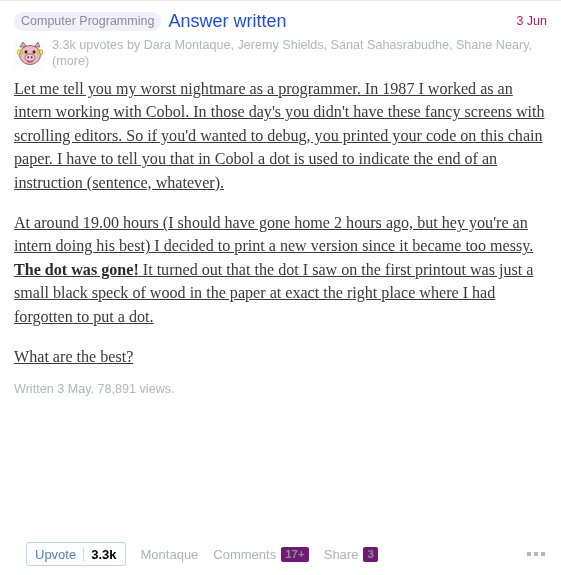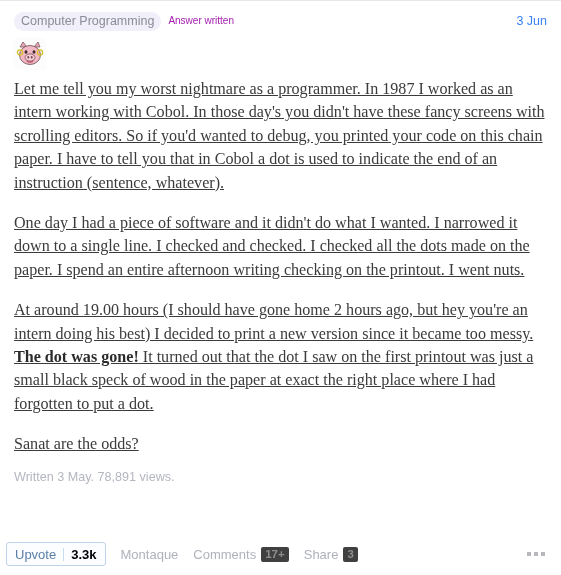--- a/index.html
+++ b/index.html
@@ -35,30 +35,30 @@
   .topic-badge {
     font-size: 12.5px;
     color: #8a8c99;
     background: #f0effa;
     border-radius: 10px;
     padding: 2px 7px 3px 7px;
     line-height: 14px;
     white-space: nowrap;
   }
   .answer-written {
-    font-size: 10px;
-    color: #a21caf;
+    font-size: 18px;
+    color: #1d4ed8;
     margin-left: 7px;
     line-height: 14px;
     white-space: nowrap;
   }
   .date-stamp {
     margin-left: auto;
     font-size: 12.5px;
-    color: #3b82f6;
+    color: #be185d;
     line-height: 14px;
     white-space: nowrap;
   }
 
   
   .question-title {
     margin: 7px 0 0 0;
     font-size: 19.5px;
     font-weight: bold;
     color: #262a33;
@@ -118,21 +118,21 @@
   .written-line {
     font-family: "Liberation Sans", sans-serif;
     font-size: 12.6px;
     color: #b4b6bf;
     margin-top: -2px;
   }
 
   
   .action-bar {
     position: absolute;
-    left: 6px;
+    left: 26px;
     right: 12px;
     bottom: 8px;
     display: flex;
     align-items: center;
     height: 26px;
   }
   .upvote-button {
     display: inline-flex;
     align-items: center;
     height: 24px;
@@ -159,21 +159,21 @@
   }
   .action-link {
     font-size: 13px;
     color: #b0b2bb;
     margin-left: 15px;
     cursor: pointer;
     white-space: nowrap;
   }
   .count-pill {
     display: inline-block;
-    background: #404040;
+    background: #701a75;
     color: #8e8e8e;
     font-weight: bold;
     font-size: 11.5px;
     border-radius: 2px;
     padding: 1px 4px 2px 4px;
     margin-left: 5px;
     vertical-align: 1px;
   }
   .overflow-menu {
     margin-left: auto;
@@ -218,27 +218,29 @@
         <ellipse cx="16" cy="19.5" rx="5" ry="3.6" fill="#f7cbd4" stroke="#6b4a50" stroke-width="0.7"></ellipse>
         <ellipse cx="14.3" cy="19.3" rx="0.9" ry="1.2" fill="#6b4a50"></ellipse>
         <ellipse cx="17.7" cy="19.3" rx="0.9" ry="1.2" fill="#6b4a50"></ellipse>
 
         <path d="M11.5 22.5 Q16 27 20.5 22.5 Q16 24.5 11.5 22.5 Z" fill="#b43f55"></path>
 
         <circle cx="6" cy="14.5" r="2.6" fill="none" stroke="#d8c22a" stroke-width="1.3"></circle>
         <circle cx="26" cy="14.5" r="2.6" fill="none" stroke="#d8c22a" stroke-width="1.3"></circle>
       </svg>
     </span>
+    <div class="upvoters-line">
+      <span>3.3k upvotes by </span><span class="uname">Dara Montaque, Jeremy Shields, Sanat Sahasrabudhe, Shane Neary</span><span>, </span><span class="more-link">(more)</span>
+    </div>
   </div>
 
   <div class="answer-body">
     <p>Let me tell you my worst nightmare as a programmer. In 1987 I worked as an intern working with Cobol. In those day's you didn't have these fancy screens with scrolling editors. So if you'd wanted to debug, you printed your code on this chain paper. I have to tell you that in Cobol a dot is used to indicate the end of an instruction (sentence, whatever).</p>
-    <p>One day I had a piece of software and it didn't do what I wanted. I narrowed it down to a single line. I checked and checked. I checked all the dots made on the paper. I spend an entire afternoon writing checking on the printout. I went nuts.</p>
     <p><span>At around 19.00 hours (I should have gone home 2 hours ago, but hey you're an intern doing his best) I decided to print a new version since it became too messy. </span><b>The dot was gone!</b><span> It turned out that the dot I saw on the first printout was just a small black speck of wood in the paper at exact the right place where I had forgotten to put a dot.</span></p>
-    <p class="last">Sanat are the odds?</p>
+    <p class="last">What are the best?</p>
     <div class="written-line">Written 3 May. 78,891 views.</div>
   </div>
 
   <div class="action-bar">
     <span class="upvote-button">
       <span>Upvote</span>
       <span class="upvote-divider"></span>
       <span class="upvote-count">3.3k</span>
     </span>
     <span class="action-link">Montaque</span>

